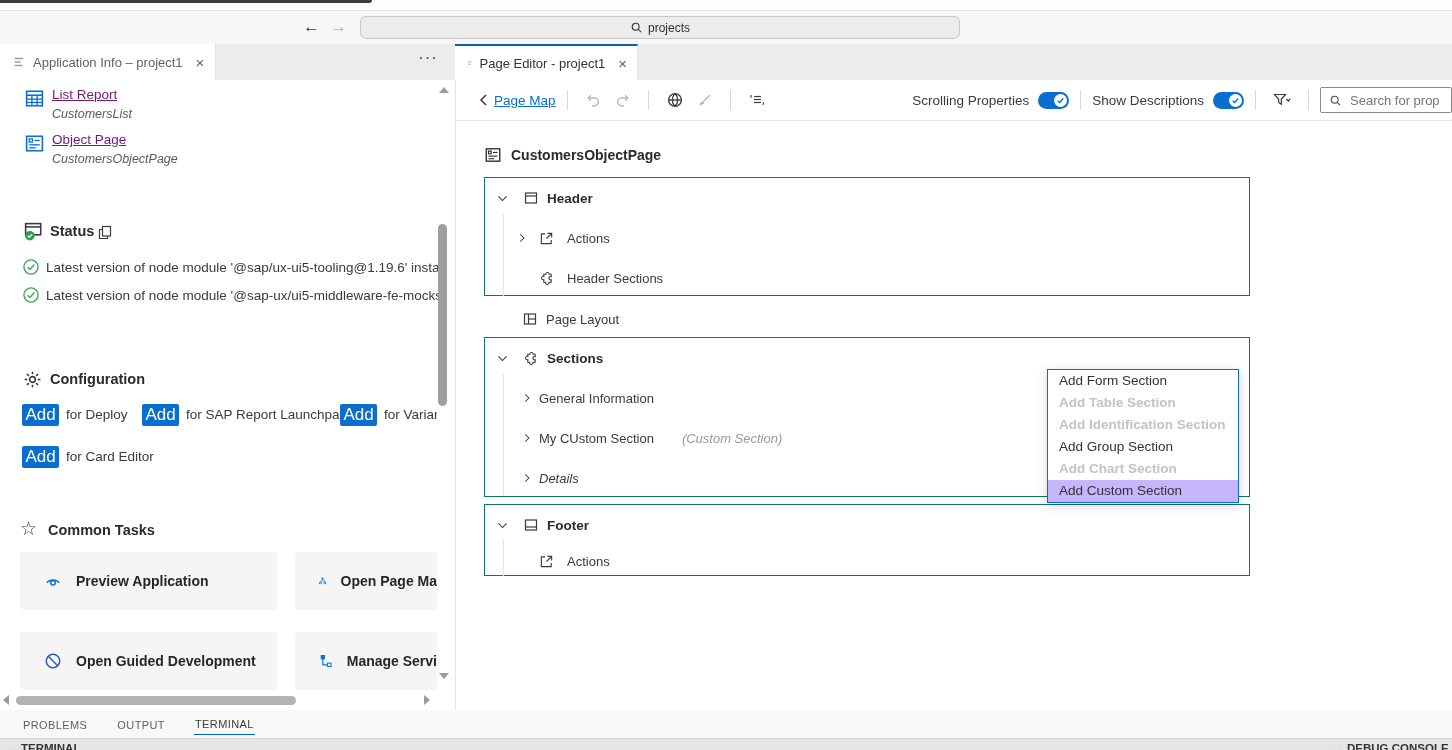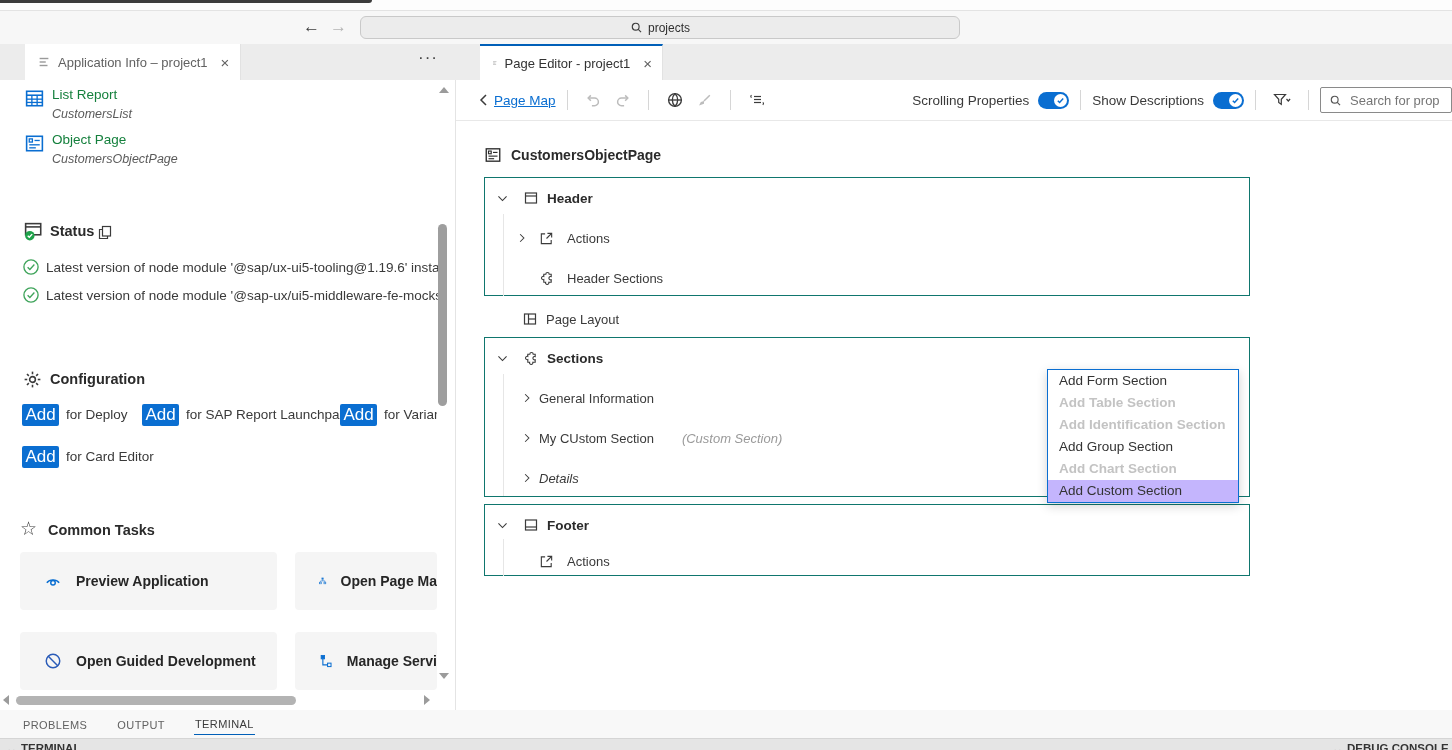--- a/index.html
+++ b/index.html
@@ -19,31 +19,31 @@
   #title-bar{left:0;top:11px;width:1452px;height:33px;background:#f7f7f7;}
   #title-bar .navarrow{position:absolute;top:4px;font-size:17px;line-height:24px;color:#3b3b3b;cursor:default;}
   #title-bar .navarrow.disabled{color:#b5b5b5;}
   #search-pill{position:absolute;left:360px;top:5px;width:598px;height:21px;background:#ececec;
     border:1px solid #c9c9c9;border-radius:6px;display:flex;align-items:center;justify-content:center;gap:5px;}
   #search-pill span{font-size:12px;color:#2f2f2f;}
 
   
   #tab-strip{left:0;top:44px;width:1452px;height:36px;background:#ececec;}
   .ed-tab{position:absolute;top:0;height:36px;background:#fff;display:flex;align-items:center;gap:7px;
-    padding:0 10px 0 12px;box-sizing:border-box;border-right:1px solid #e2e2e2;cursor:pointer;margin-left:25px;}
+    padding:0 10px 0 12px;box-sizing:border-box;border-right:1px solid #e2e2e2;cursor:pointer;}
   .ed-tab .tab-label{font-size:13px;white-space:nowrap;}
   .ed-tab .close{font-size:15px;color:#616161;margin-left:6px;}
   #tab-left{left:0;width:216px;color:#616161;}
   #tab-right{left:455px;width:183px;color:#333;border-top:2px solid #005fb8;}
   #tab-more{position:absolute;left:418px;top:4px;font-size:17px;letter-spacing:1px;color:#444;cursor:pointer;}
   #group-divider{position:absolute;left:455px;top:80px;width:1px;height:630px;background:#e4e4e4;}
 
   
   #left-panel{left:0;top:80px;width:455px;height:630px;background:#fff;overflow:hidden;}
-  .page-link{font-size:13.5px;color:#15803d;cursor:pointer;}
+  .page-link{font-size:13.5px;color:#701a75;text-decoration:underline;cursor:pointer;}
   .page-sub{font-size:12.5px;font-style:italic;color:#5a5a5a;}
   .lp-heading{font-size:14.5px;font-weight:bold;color:#2b2b2b;}
   .status-text{font-size:13.5px;color:#3a3a3a;white-space:nowrap;overflow:hidden;width:392px;}
   .add-btn{position:absolute;width:37px;height:22px;background:#0a6ed1;color:#fff;font-size:17px;
     border:none;border-radius:2px;display:flex;align-items:center;justify-content:center;cursor:pointer;}
   .add-label{position:absolute;font-size:13.5px;color:#3a3a3a;white-space:nowrap;}
   .task-card{position:absolute;height:58px;background:#f5f5f5;border-radius:4px;display:flex;align-items:center;
     gap:14px;padding-left:24px;box-sizing:border-box;cursor:pointer;overflow:hidden;}
   .task-card .card-label{font-size:14px;font-weight:bold;color:#262626;white-space:nowrap;}
   .tri{width:0;height:0;position:absolute;}

